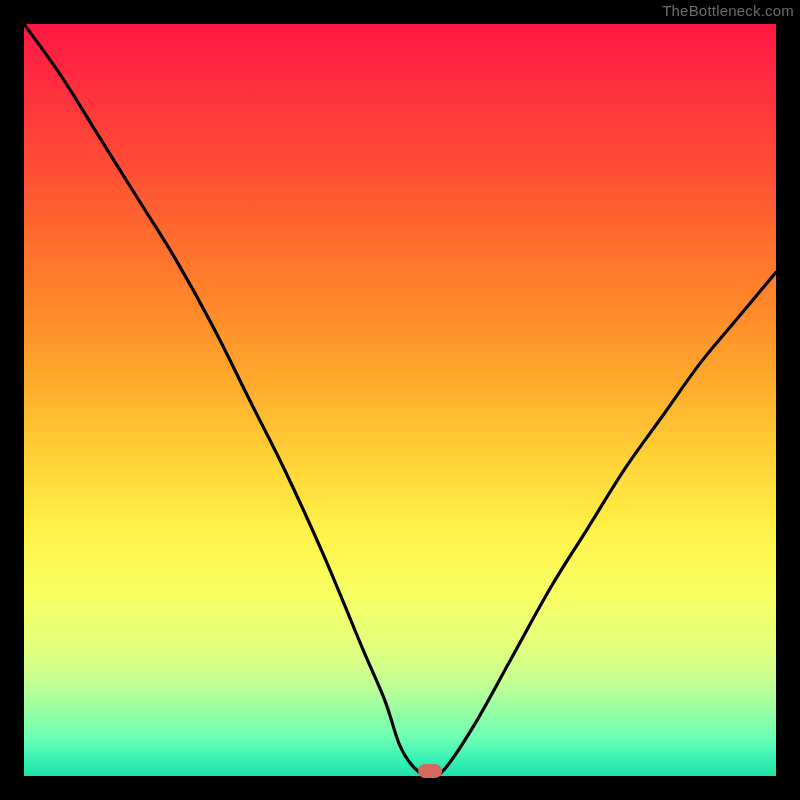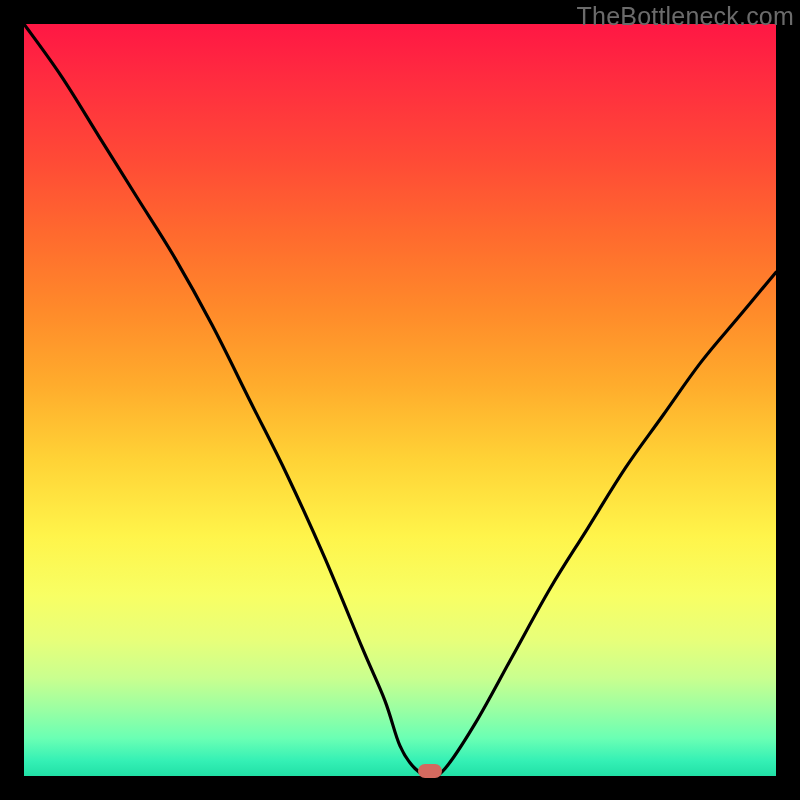--- a/index.html
+++ b/index.html
@@ -40,21 +40,21 @@
       #6affb4 95%,
       #34f0b5 98%,
       #21e0a6 100%
     );
   }
   .watermark {
     position: absolute;
     top: 2px;
     right: 6px;
     color: #6b6b6b;
-    font-size: 25px;
+    font-size: 15px;
     letter-spacing: 0.2px;
     font-family: Arial, Helvetica, sans-serif;
   }
   svg.curve {
     position: absolute;
     left: 0;
     top: 0;
     width: 752px;
     height: 752px;
   }

